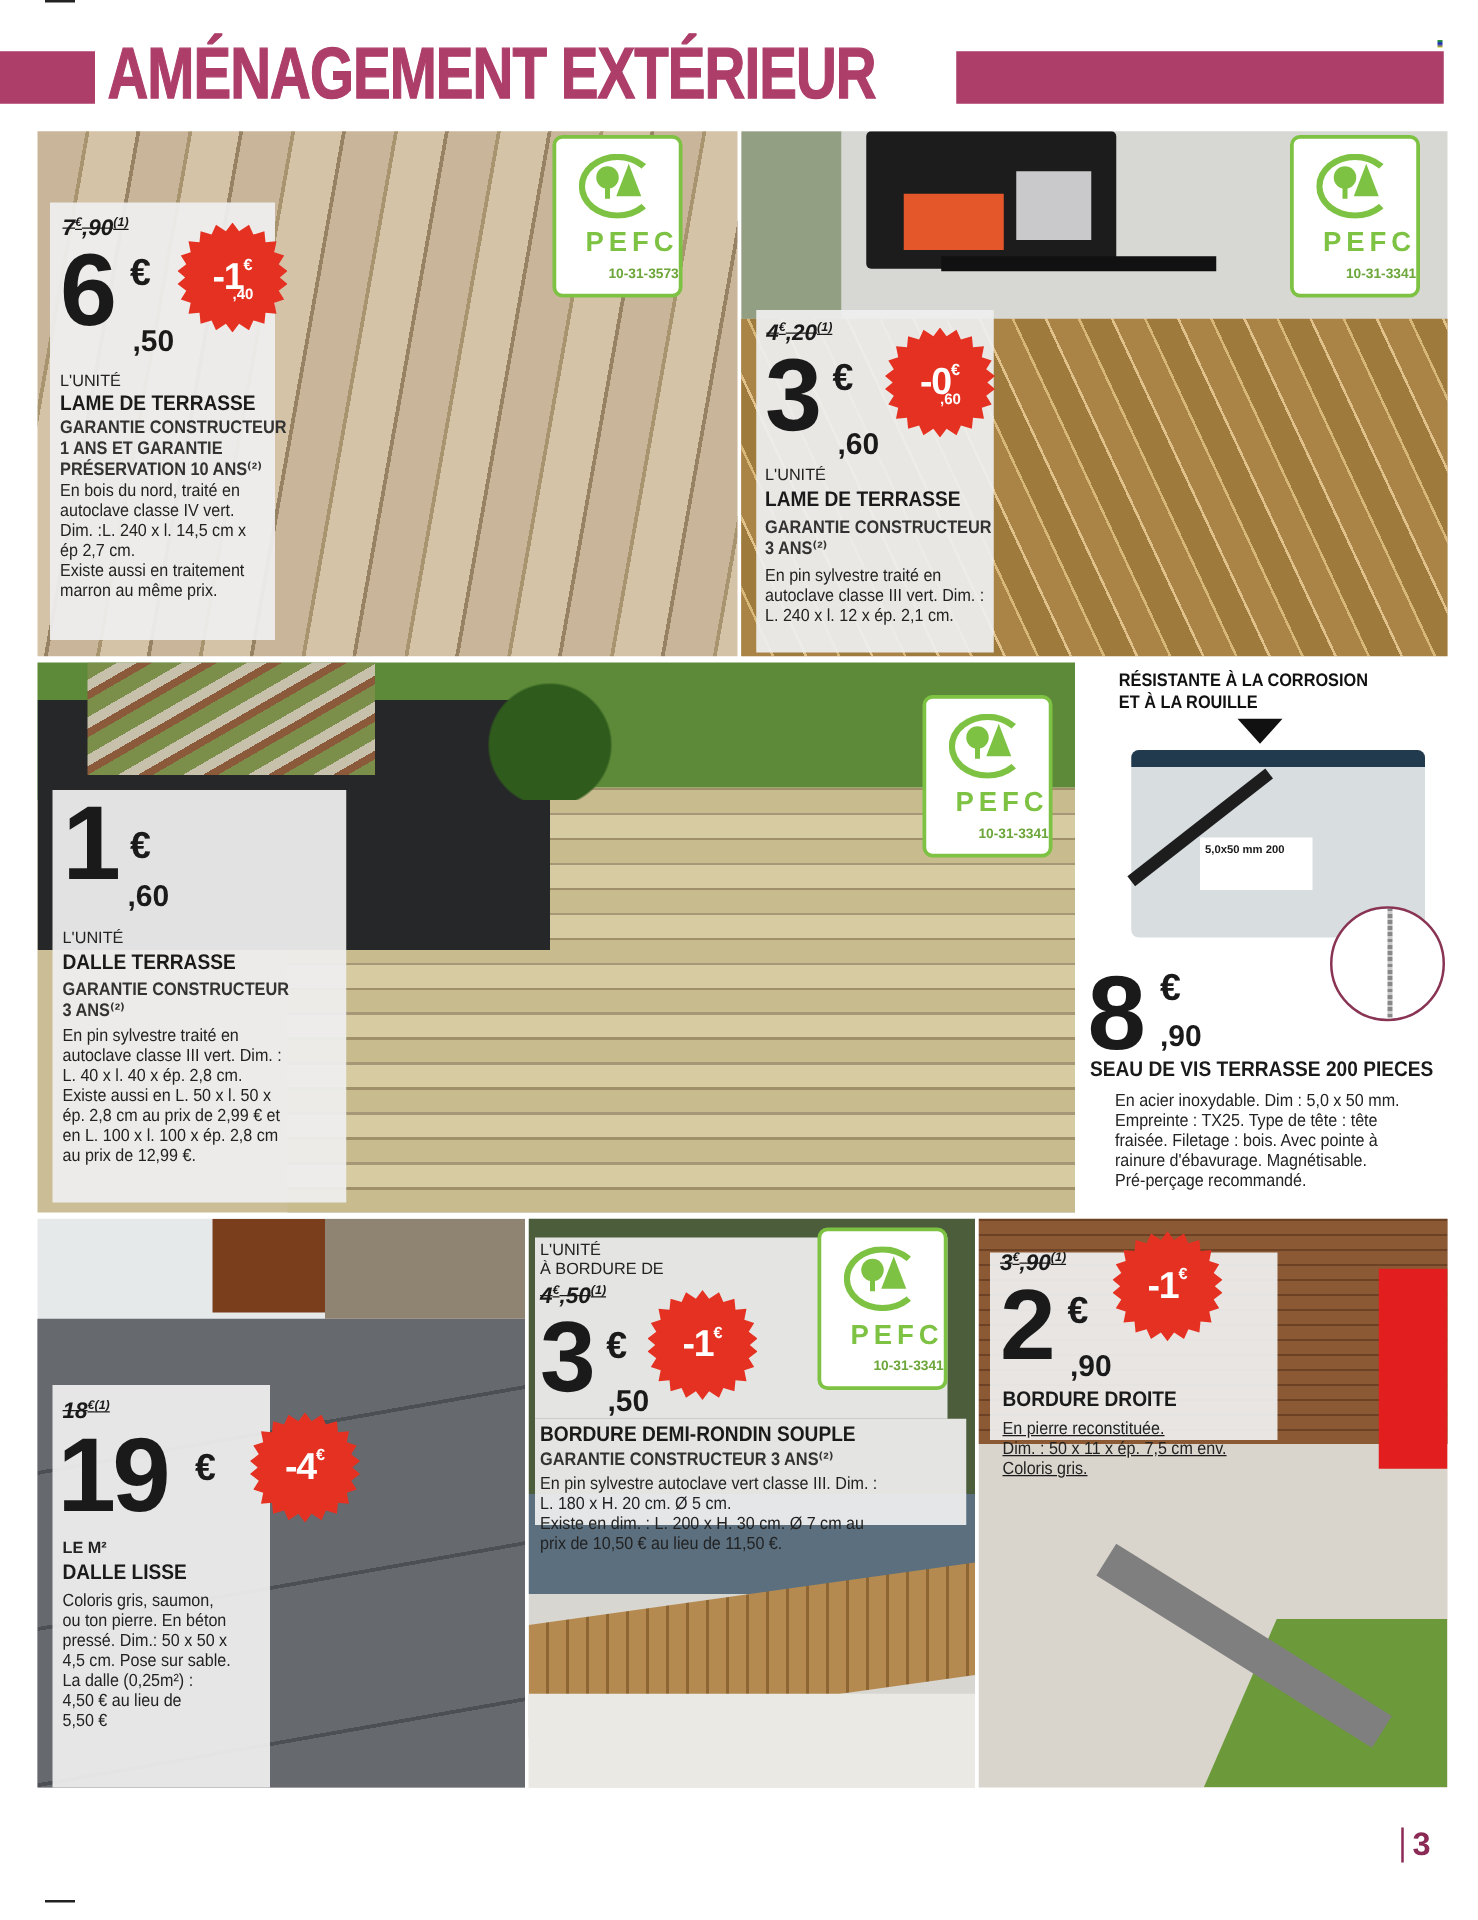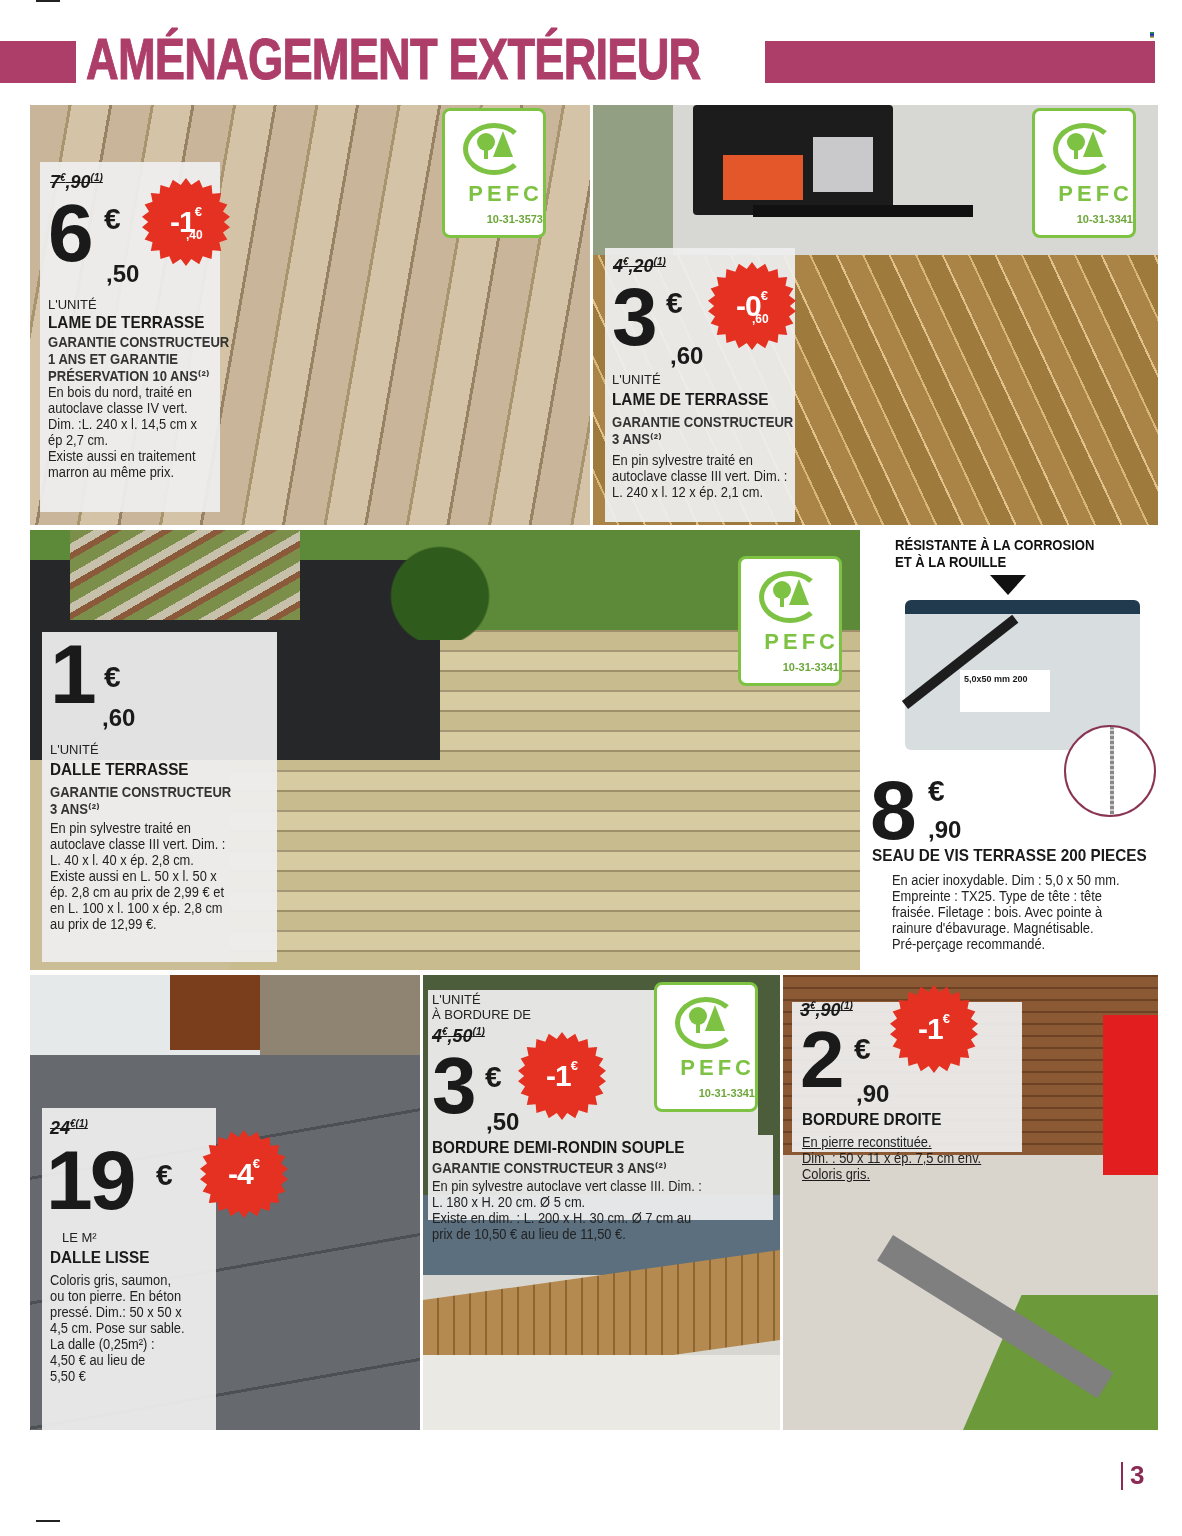--- a/index.html
+++ b/index.html
@@ -253,29 +253,29 @@
   <div class="desc">Pré-perçage recommandé.</div>
 </div>
 
 <div class="abs photo ph4">
   <div class="abs slab"></div>
     <div class="abs planter"></div>
     <div class="abs wicker"></div>
 </div>
 <div class="abs panel p4"></div>
 <div class="abs" style="left:50px;top:1118px;">
-  <span class="old"><span>24</span><sup>€</sup><sup>(1)</sup></span>
+  <span class="old"><span>18</span><sup>€</sup><sup>(1)</sup></span>
 </div>
 <div class="abs big" style="left:46px;top:1138px;font-size:84px;">19</div>
 <div class="abs eur" style="left:156px;top:1160px;">€</div>
 <div class="abs burst" style="left:200px;top:1130px;">
   <span class="bv">-4</span>
     <span class="be">€</span>
 </div>
-<div class="abs unit" style="left:62px;top:1230px;">LE M²</div>
+<div class="abs unit" style="left:50px;top:1230px;font-weight:bold;">LE M²</div>
 <div class="abs title" style="left:50px;top:1248px;">DALLE LISSE</div>
 <div class="abs" style="left:50px;top:1272px;">
   <div class="desc">Coloris gris, saumon,</div>
   <div class="desc">ou ton pierre. En béton</div>
   <div class="desc">pressé. Dim.: 50 x 50 x</div>
   <div class="desc">4,5 cm. Pose sur sable.</div>
   <div class="desc">La dalle (0,25m²) :</div>
   <div class="desc">4,50 € au lieu de</div>
   <div class="desc">5,50 €</div>
 </div>

